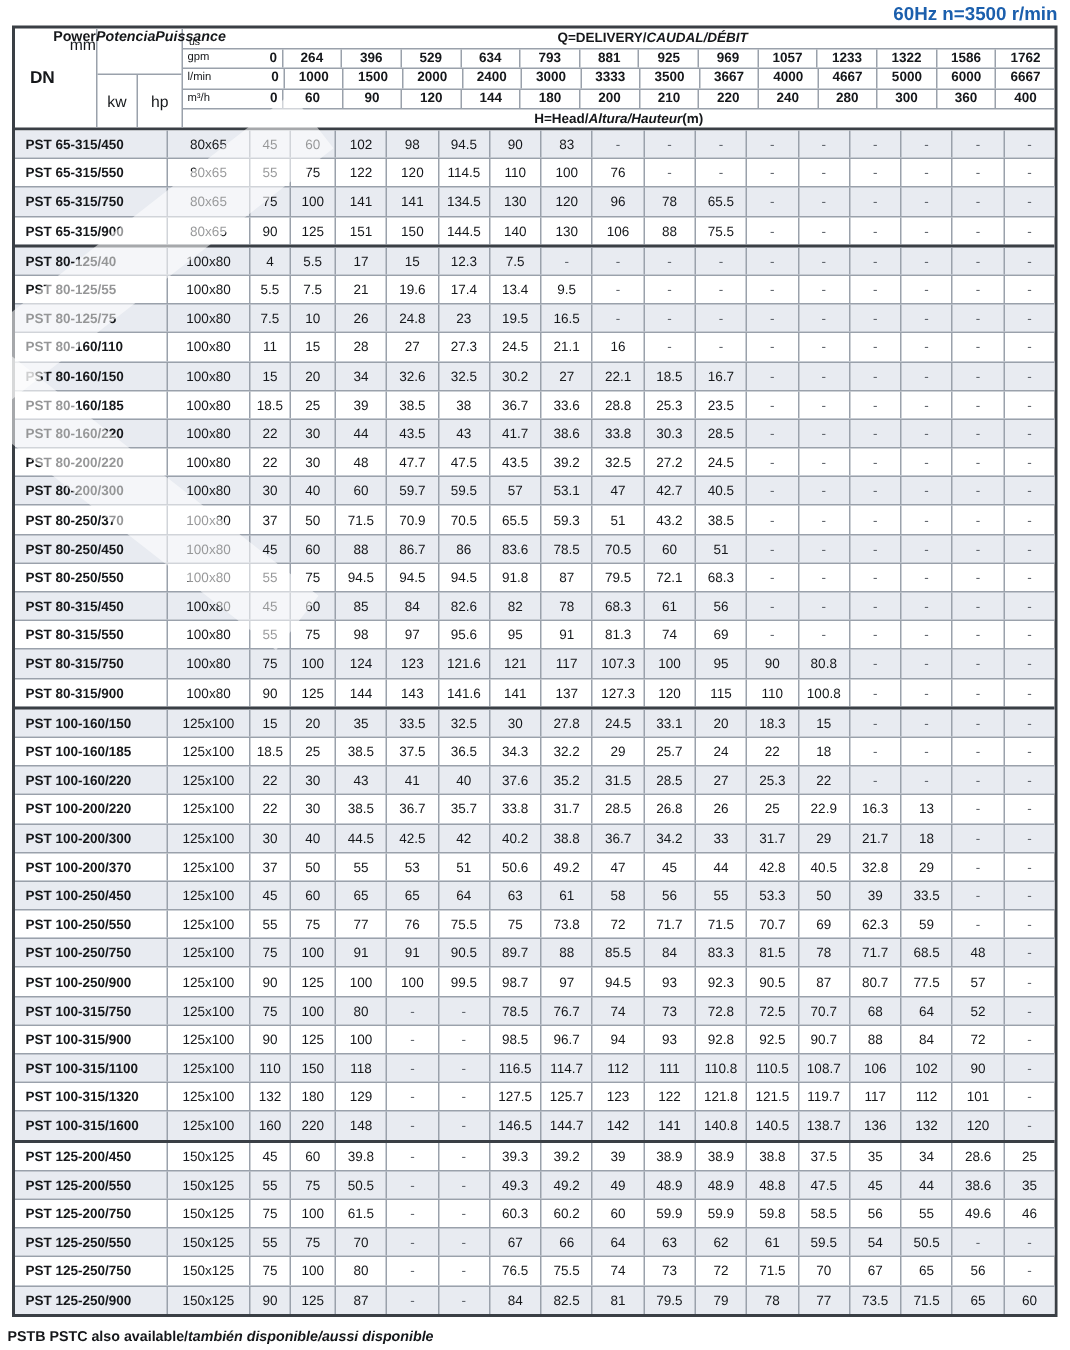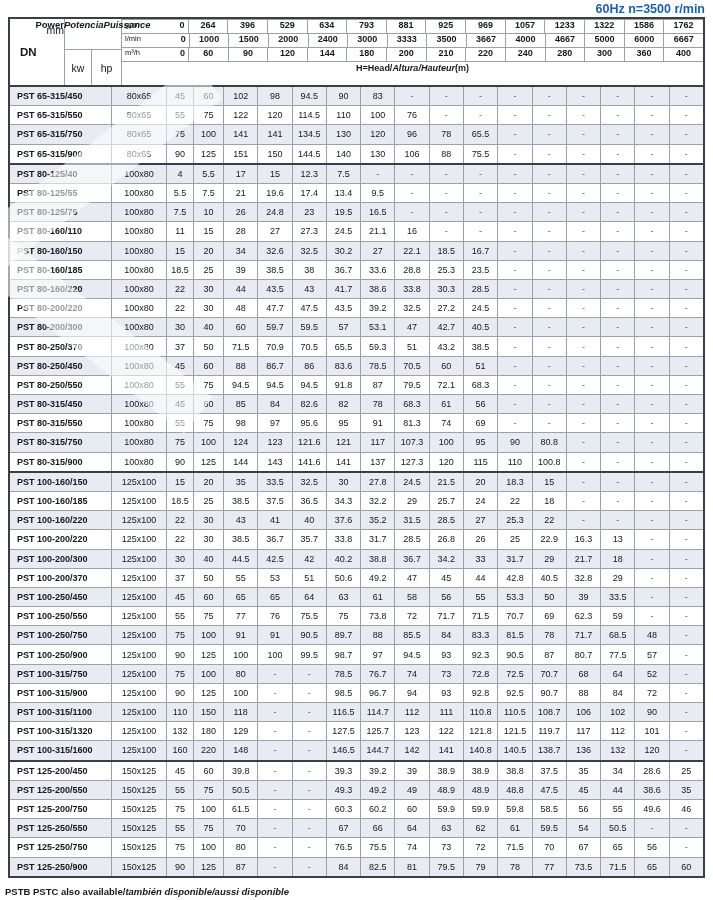--- a/index.html
+++ b/index.html
@@ -87,20 +87,24 @@
         <span>Power</span>
         <span class="intl">Potencia</span>
         <span class="intl">Puissance</span>
       </div>
       <div class="power-units">
         <div class="pu kw">kw</div>
         <div class="pu hp">hp</div>
       </div>
     </div>
     <div class="flow-head">
+      <div class="q-row">
+        <div class="unit-us">us</div>
+        <div class="q-title"><span>Q=DELIVERY/</span><i>CAUDAL/DÉBIT</i></div>
+      </div>
       <div class="val-row">
           <div class="vcell unitcell">
             <span class="ulabel">gpm</span>
             <span class="uzero">0</span>
           </div>
           <div class="vcell">264</div>
           <div class="vcell">396</div>
           <div class="vcell">529</div>
           <div class="vcell">634</div>
           <div class="vcell">793</div>
@@ -559,21 +563,21 @@
         <div class="cell model">PST 100-160/150</div>
         <div class="cell dn">125x100</div>
         <div class="cell kw">15</div>
         <div class="cell hp">20</div>
         <div class="cell head">35</div>
         <div class="cell head">33.5</div>
         <div class="cell head">32.5</div>
         <div class="cell head">30</div>
         <div class="cell head">27.8</div>
         <div class="cell head">24.5</div>
-        <div class="cell head">21.5</div>
+        <div class="cell head">33.1</div>
         <div class="cell head">20</div>
         <div class="cell head">18.3</div>
         <div class="cell head">15</div>
         <div class="cell head dash">-</div>
         <div class="cell head dash">-</div>
         <div class="cell head dash">-</div>
         <div class="cell head dash">-</div>
       </div>
       <div class="row">
         <div class="cell model">PST 100-160/185</div>

